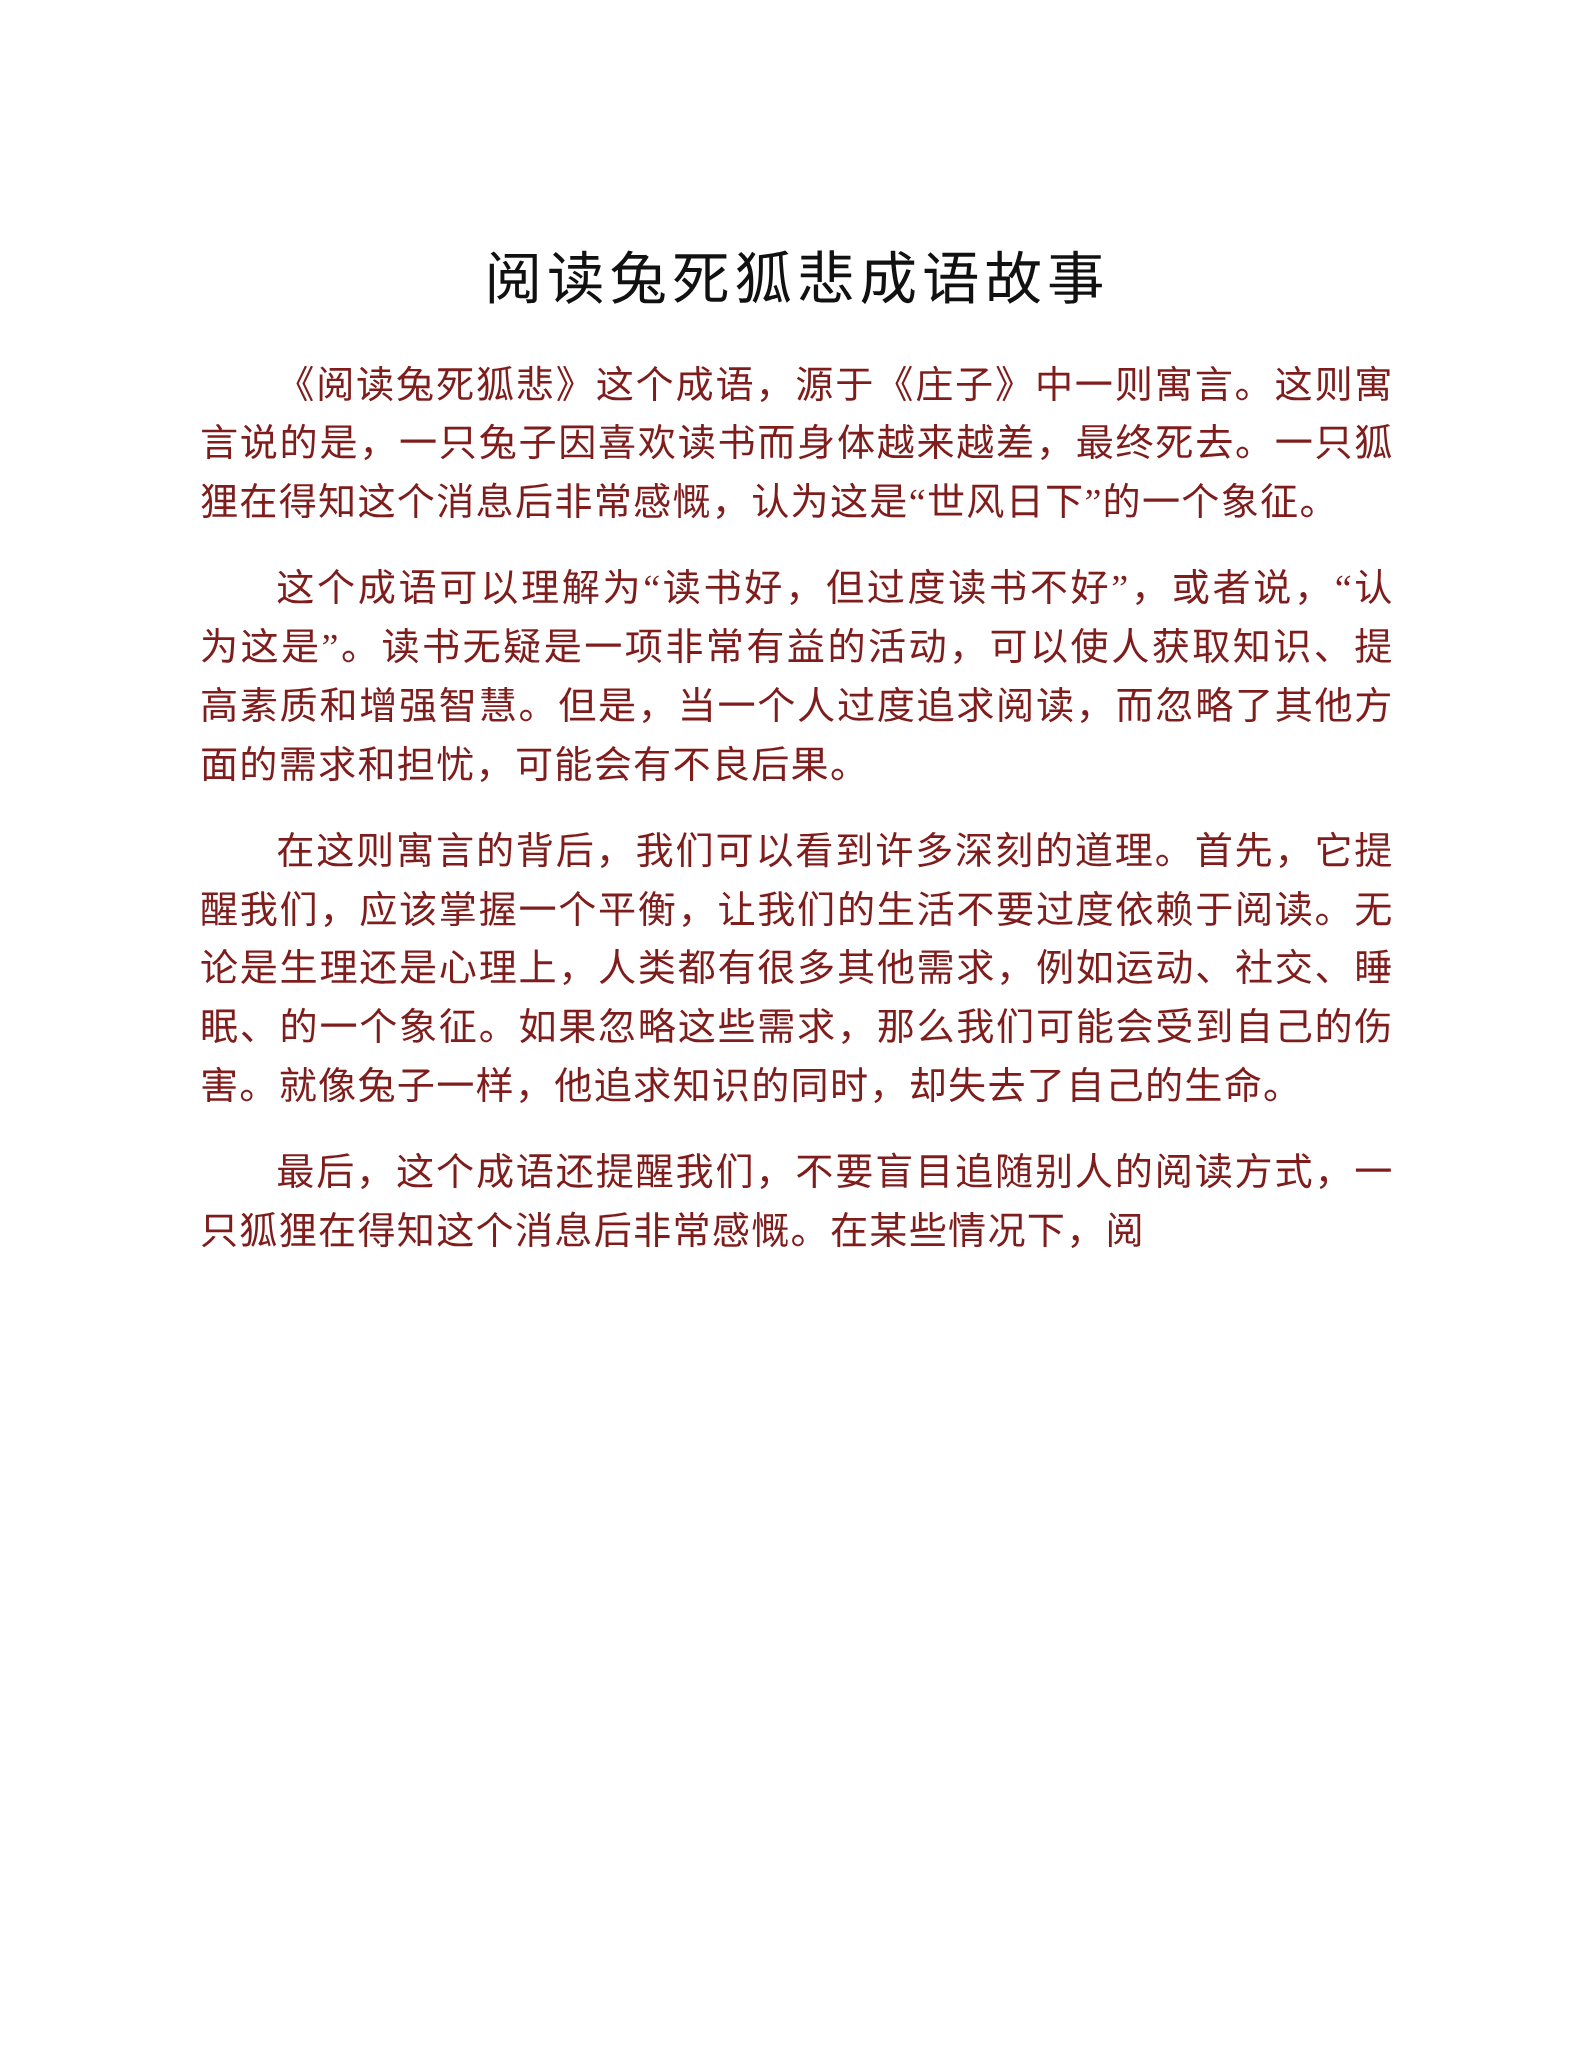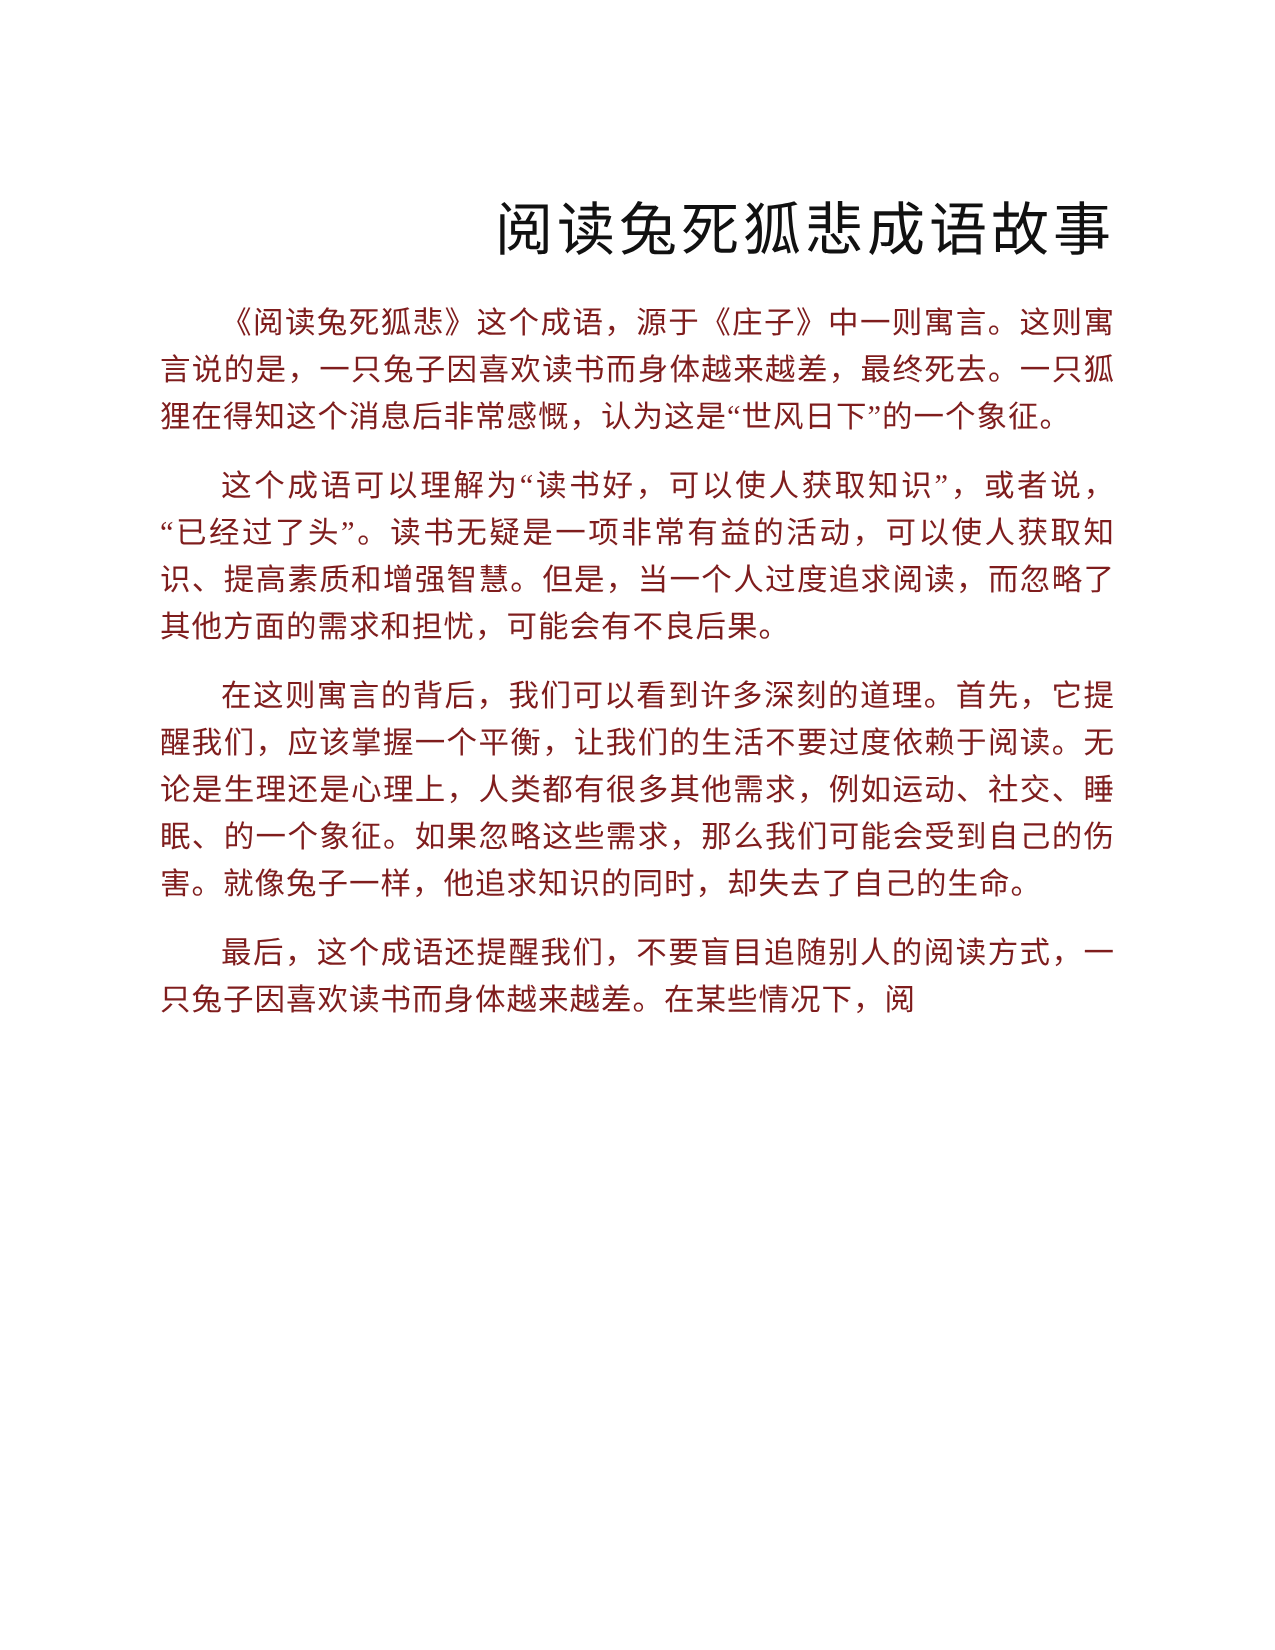--- a/index.html
+++ b/index.html
@@ -22,22 +22,22 @@
     width: 1275px;
     height: 1650px;
     box-sizing: border-box;
     padding: 0 160px;
     background: #ffffff;
   }
 
   .doc-title {
     margin: 0;
     padding-top: 196px;
-    text-align: right;
-    font-size: 58px;
+    text-align: center;
+    font-size: 46px;
     line-height: 1.2;
     font-weight: 400;
     letter-spacing: 4px;
     color: #111111;
     font-family: "Liberation Serif", "DejaVu Serif", serif;
   }
 
   .body-text {
     margin-top: 34px;
   }
@@ -67,18 +67,18 @@
 </style>
 </head>
 <body>
 
 <div class="page">
 
   <h1 class="doc-title">阅读兔死狐悲成语故事</h1>
 
   <div class="body-text">
     <p class="para">《阅读兔死狐悲》这个成语，源于《庄子》中一则寓言。这则寓言说的是，一只兔子因喜欢读书而身体越来越差，最终死去。一只狐狸在得知这个消息后非常感慨，认为这是“世风日下”的一个象征。</p>
-    <p class="para">这个成语可以理解为“读书好，可以使人获取知识”，或者说，“已经过了头”。读书无疑是一项非常有益的活动，可以使人获取知识、提高素质和增强智慧。但是，当一个人过度追求阅读，而忽略了其他方面的需求和担忧，可能会有不良后果。</p>
+    <p class="para">这个成语可以理解为“读书好，但过度读书不好”，或者说，“认为这是”。读书无疑是一项非常有益的活动，可以使人获取知识、提高素质和增强智慧。但是，当一个人过度追求阅读，而忽略了其他方面的需求和担忧，可能会有不良后果。</p>
     <p class="para">在这则寓言的背后，我们可以看到许多深刻的道理。首先，它提醒我们，应该掌握一个平衡，让我们的生活不要过度依赖于阅读。无论是生理还是心理上，人类都有很多其他需求，例如运动、社交、睡眠、的一个象征。如果忽略这些需求，那么我们可能会受到自己的伤害。就像兔子一样，他追求知识的同时，却失去了自己的生命。</p>
-    <p class="para">最后，这个成语还提醒我们，不要盲目追随别人的阅读方式，一只兔子因喜欢读书而身体越来越差。在某些情况下，阅</p>
+    <p class="para">最后，这个成语还提醒我们，不要盲目追随别人的阅读方式，一只狐狸在得知这个消息后非常感慨。在某些情况下，阅</p>
   </div>
 
 </div>
 
 </body></html>

